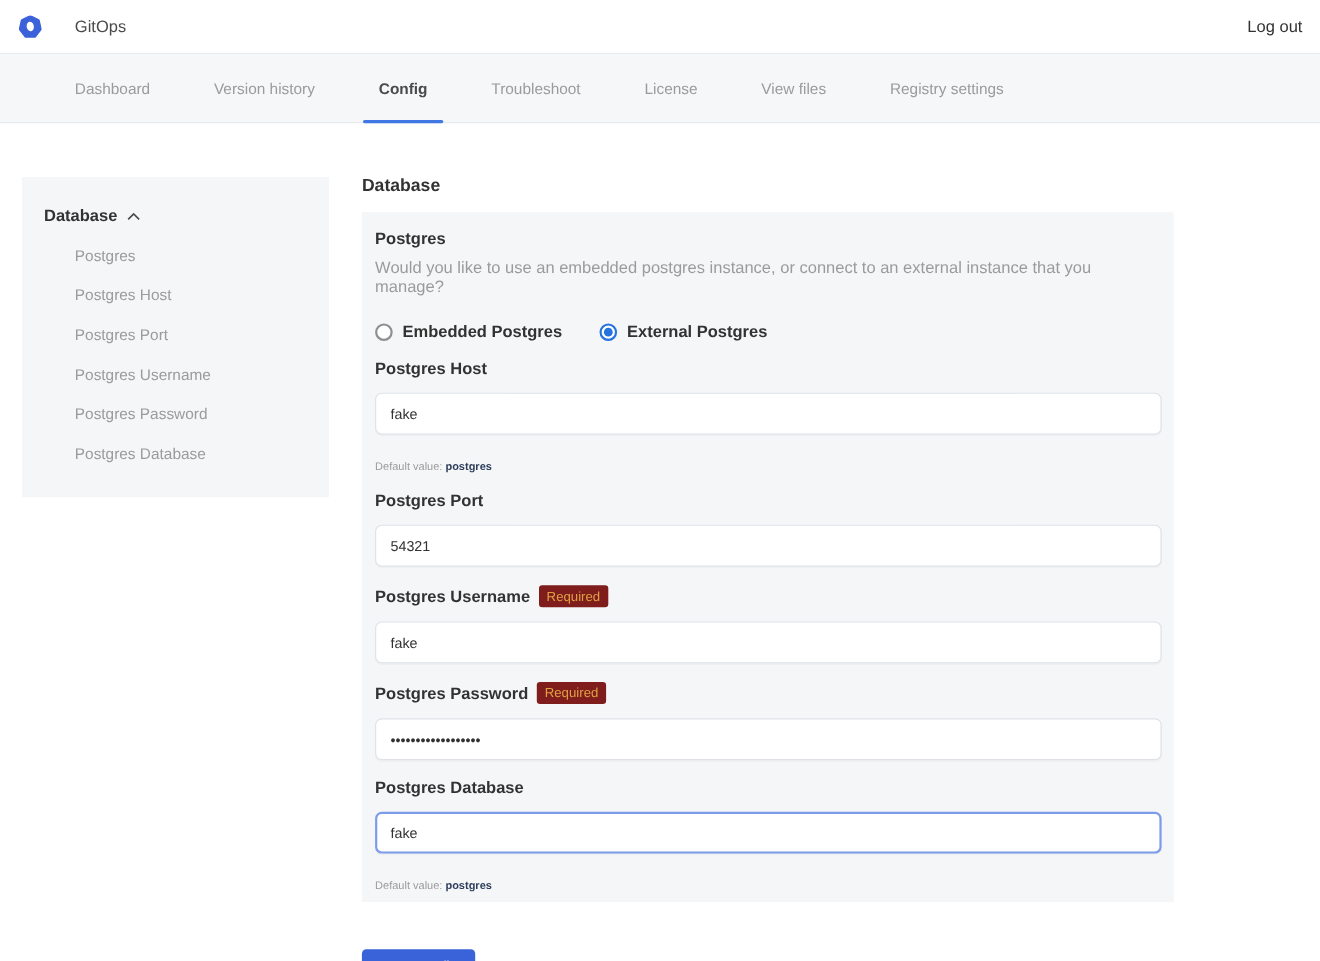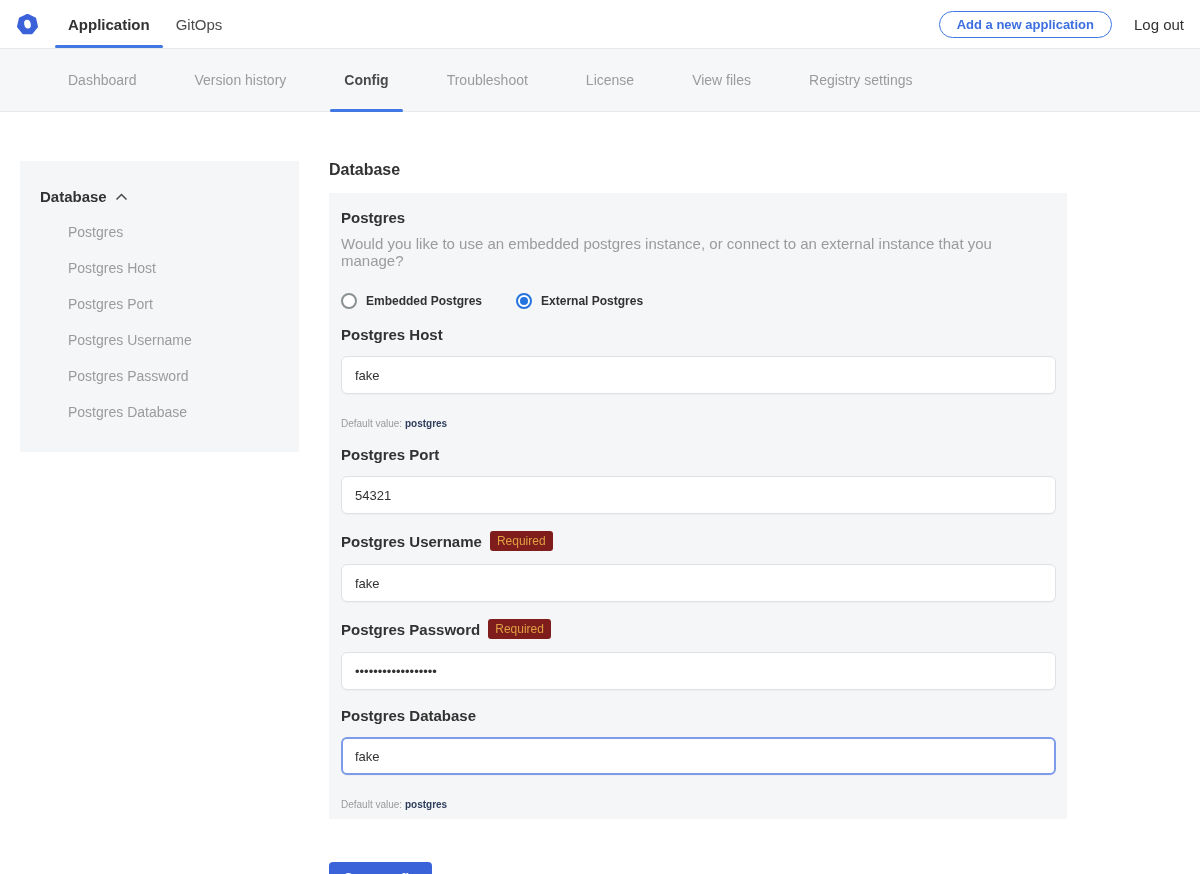--- a/index.html
+++ b/index.html
@@ -46,21 +46,21 @@
   .group-label { font-size:15px; font-weight:700; color:#323232; }
   .help-text { font-size:15px; color:#9b9b9b; margin-top:9px; }
 
   .radio-row { display:flex; align-items:center; gap:34px; margin-top:24px; }
   .radio-opt { display:flex; align-items:center; gap:9px; cursor:pointer; }
   .radio-circle { width:16px; height:16px; border-radius:50%; border:2px solid #8b9093; background:#fff;
     display:inline-flex; align-items:center; justify-content:center; flex:none; }
   .radio-opt.checked .radio-circle { border-color:#2473de; }
   .radio-opt.checked .radio-circle::after { content:""; width:8px; height:8px; border-radius:50%;
     background:#2473de; }
-  .radio-label { font-size:12px; font-weight:700; color:#323232; }
+  .radio-label { font-size:15px; font-weight:700; color:#323232; }
 
   .field { margin-top:17px; }
   .field-label-row { display:flex; align-items:center; gap:8px; }
   .field-label { font-size:15px; font-weight:700; color:#323232; }
   .required-badge { font-size:12px; color:#dfa142; background:#7f1d1d; border-radius:3px;
     padding:3px 7px; }
   .text-input { display:block; width:715px; height:38px; margin-top:13px; border:1px solid #dee2e7;
     border-radius:6px; background:#fff; padding:0 13px; font-size:13px; color:#323232;
     font-family:inherit; box-shadow:0 1px 1px rgba(0,0,0,0.03); outline:none; }
   .text-input.focused { border:2px solid #7c9bea; padding:0 12px; }
@@ -75,29 +75,25 @@
 <body>
 
 <div class="header">
   <div class="logo-wrap">
     <svg width="21" height="21" viewBox="0 0 20 20">
       <polygon points="10,1 2.96,4.39 1.22,12 6.09,18.11 13.91,18.11 18.78,12 17.04,4.39" fill="#3b62d9" stroke="#3b62d9" stroke-width="2.4" stroke-linejoin="round"></polygon>
       <ellipse cx="10" cy="9.6" rx="3.1" ry="4.2" fill="#ffffff" transform="rotate(-12 10 9.6)"></ellipse>
     </svg>
   </div>
   <div class="top-tabs">
-    <div class="top-tab active">
-      <span>Application</span>
-    </div>
     <div class="top-tab">
       <span>GitOps</span>
     </div>
   </div>
   <div class="header-right">
-    <button class="pill-btn">Add a new application</button>
     <span class="logout">Log out</span>
   </div>
 </div>
 
 <div class="subnav">
   <div class="subnav-item">Dashboard</div>
   <div class="subnav-item">Version history</div>
   <div class="subnav-item active">Config</div>
   <div class="subnav-item">Troubleshoot</div>
   <div class="subnav-item">License</div>

